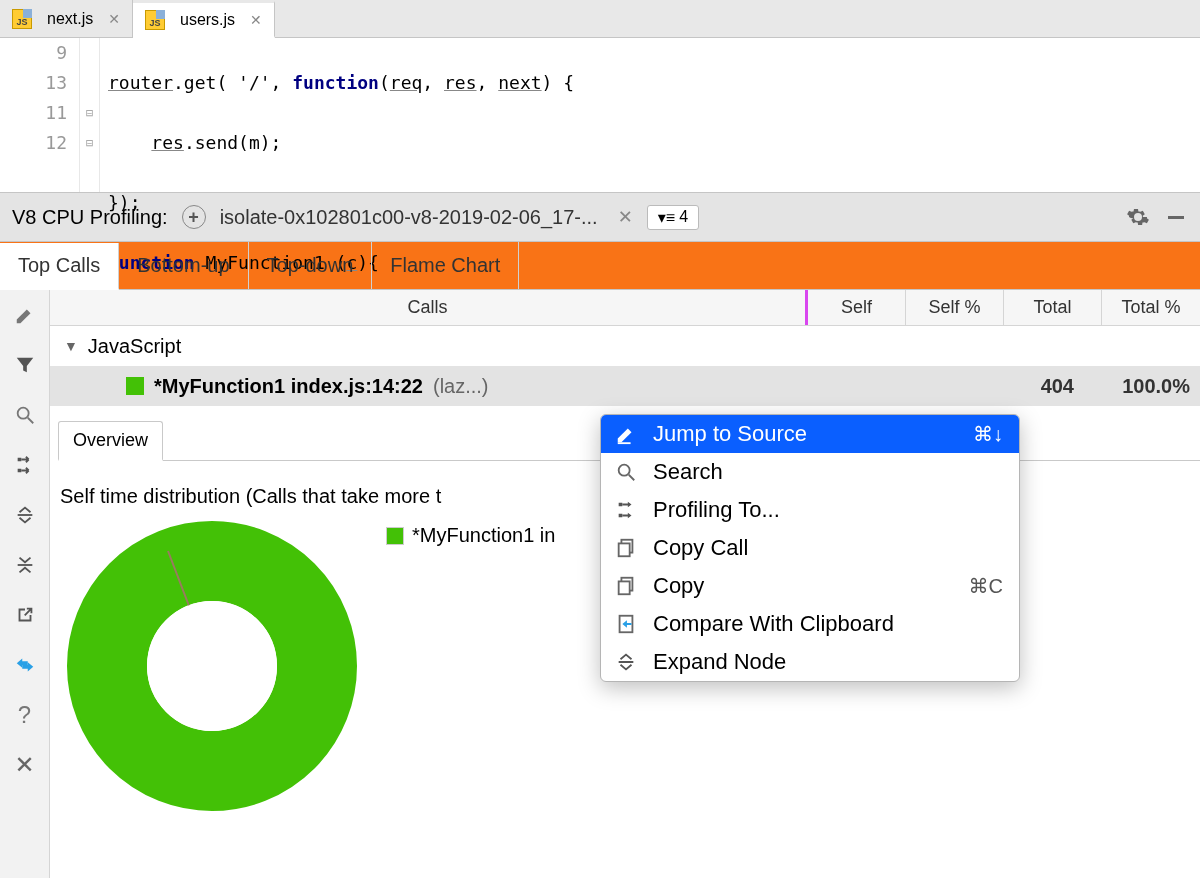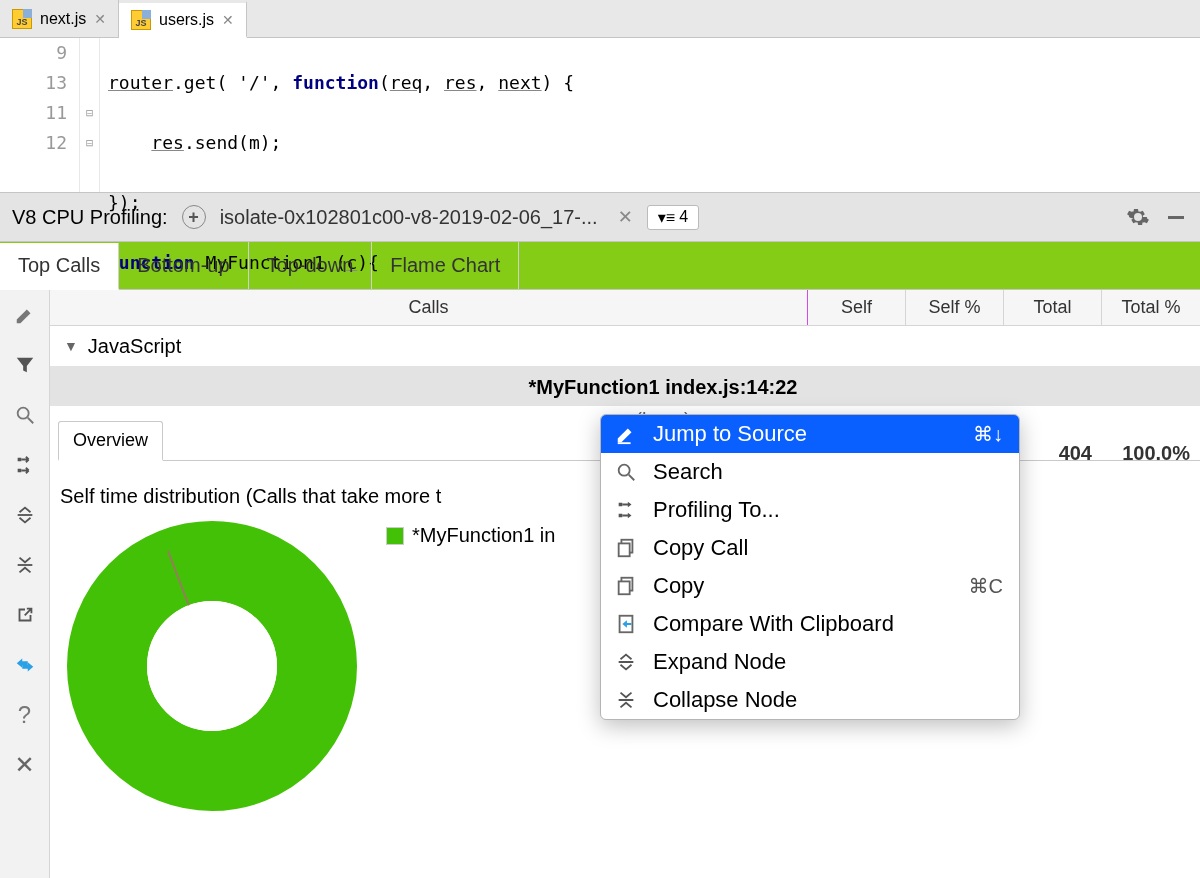--- a/index.html
+++ b/index.html
@@ -17,21 +17,21 @@
   .file-tabs {
     display: flex;
     align-items: stretch;
     height: 38px;
     background: #e8e8e8;
     border-bottom: 1px solid #c5c5c5;
   }
   .file-tab {
     display: flex;
     align-items: center;
-    gap: 8px;
+    gap: 15px;
     padding: 0 12px;
     background: #e8e8e8;
     border-right: 1px solid #c5c5c5;
     cursor: pointer;
     font-size: 16px;
   }
   .file-tab.active {
     background: #fff;
     border-top: 2px solid #e8e8e8;
     border-bottom: 2px solid #fff;
@@ -106,21 +106,21 @@
   .tool-header .spacer{flex:1;}
   .dropdown-mini{
     border:1px solid #bbb;background:#fff;padding:2px 10px;border-radius:3px;
     font-size:16px;display:flex;align-items:center;gap:4px;
   }
   .gear-icon svg, .minus-icon svg{display:block;}
 
   
   .subtabs{
     height:48px;
-    background:#84cc16;
+    background:#f97316;
     display:flex;
     align-items:stretch;
     border-bottom:1px solid #c5c5c5;
     font-size:20px;
   }
   .subtab{
     padding:0 18px;
     display:flex;align-items:center;
     border-right:1px solid #d0d0d0;
     cursor:pointer;
@@ -159,39 +159,39 @@
 
   
   .table-head{
     height:36px;
     background:#f6f6f6;
     border-bottom:1px solid #d5d5d5;
     display:flex;
     font-size:18px;
     color:#333;
   }
-  .col-calls{flex:1;display:flex;align-items:center;justify-content:center;border-right:1px solid #d946ef;}
+  .col-calls{flex:1;display:flex;align-items:center;justify-content:center;border-right:3px solid #d946ef;}
   .col-num{width:98px;display:flex;align-items:center;justify-content:center;border-right:1px solid #d5d5d5;}
   .col-num:last-child{border-right:none;}
 
   
   .tree{
     font-size:20px;
   }
   .tree-row{
     display:flex;align-items:center;height:40px;padding-left:14px;gap:10px;
   }
   .tree-row.selected{
     background:#e3e3e3;
     font-weight:600;
   }
   .disclosure{color:#666;font-size:14px;}
   .green-sq{width:18px;height:18px;background:#43c106;}
   .row-cells{
-    margin-left:auto;display:flex;
+    margin-left:auto;display:flex;gap:18px;
   }
   .row-cells .cell{width:98px;text-align:right;padding-right:10px;color:#999;}
   .row-cells .cell.vis{color:#333;}
 
   
   .overview-tabs{
     margin:14px 0 6px 8px;
     border-bottom:1px solid #c9c9c9;
     display:flex;
   }
@@ -357,21 +357,21 @@
       <div class="col-num">Self %</div>
       <div class="col-num">Total</div>
       <div class="col-num">Total %</div>
     </div>
 
     <div class="tree">
       <div class="tree-row">
         <span class="disclosure">▼</span>
         <span>JavaScript</span>
       </div>
-      <div class="tree-row selected" style="padding-left:76px;flex-direction:column;">
+      <div class="tree-row selected" style="padding-left:76px;">
         <span class="green-sq"></span>
         <span>*MyFunction1 index.js:14:22</span>
           <span style="font-weight:400;color:#666"> (laz...)</span>
         <div class="row-cells">
           <div class="cell"></div>
           <div class="cell"></div>
           <div class="cell vis">404</div>
           <div class="cell vis">100.0%</div>
         </div>
       </div>
@@ -459,22 +459,13 @@
   </div>
   <div class="menu-item">
     <span class="mi-icon">
         <svg width="22" height="22" viewBox="0 0 24 24">
           <path stroke="#555" stroke-width="2" fill="none" d="M6 9l6-5 6 5M6 15l6 5 6-5"></path>
           <line x1="4" y1="12" x2="20" y2="12" stroke="#555" stroke-width="2"></line>
         </svg>
       </span>
     <span class="mi-label">Expand Node</span>
   </div>
-  <div class="menu-item">
-    <span class="mi-icon">
-        <svg width="22" height="22" viewBox="0 0 24 24">
-          <path stroke="#555" stroke-width="2" fill="none" d="M6 4l6 5 6-5M6 20l6-5 6 5"></path>
-          <line x1="4" y1="12" x2="20" y2="12" stroke="#555" stroke-width="2"></line>
-        </svg>
-      </span>
-    <span class="mi-label">Collapse Node</span>
-  </div>
 </div>
 
 </body></html>

